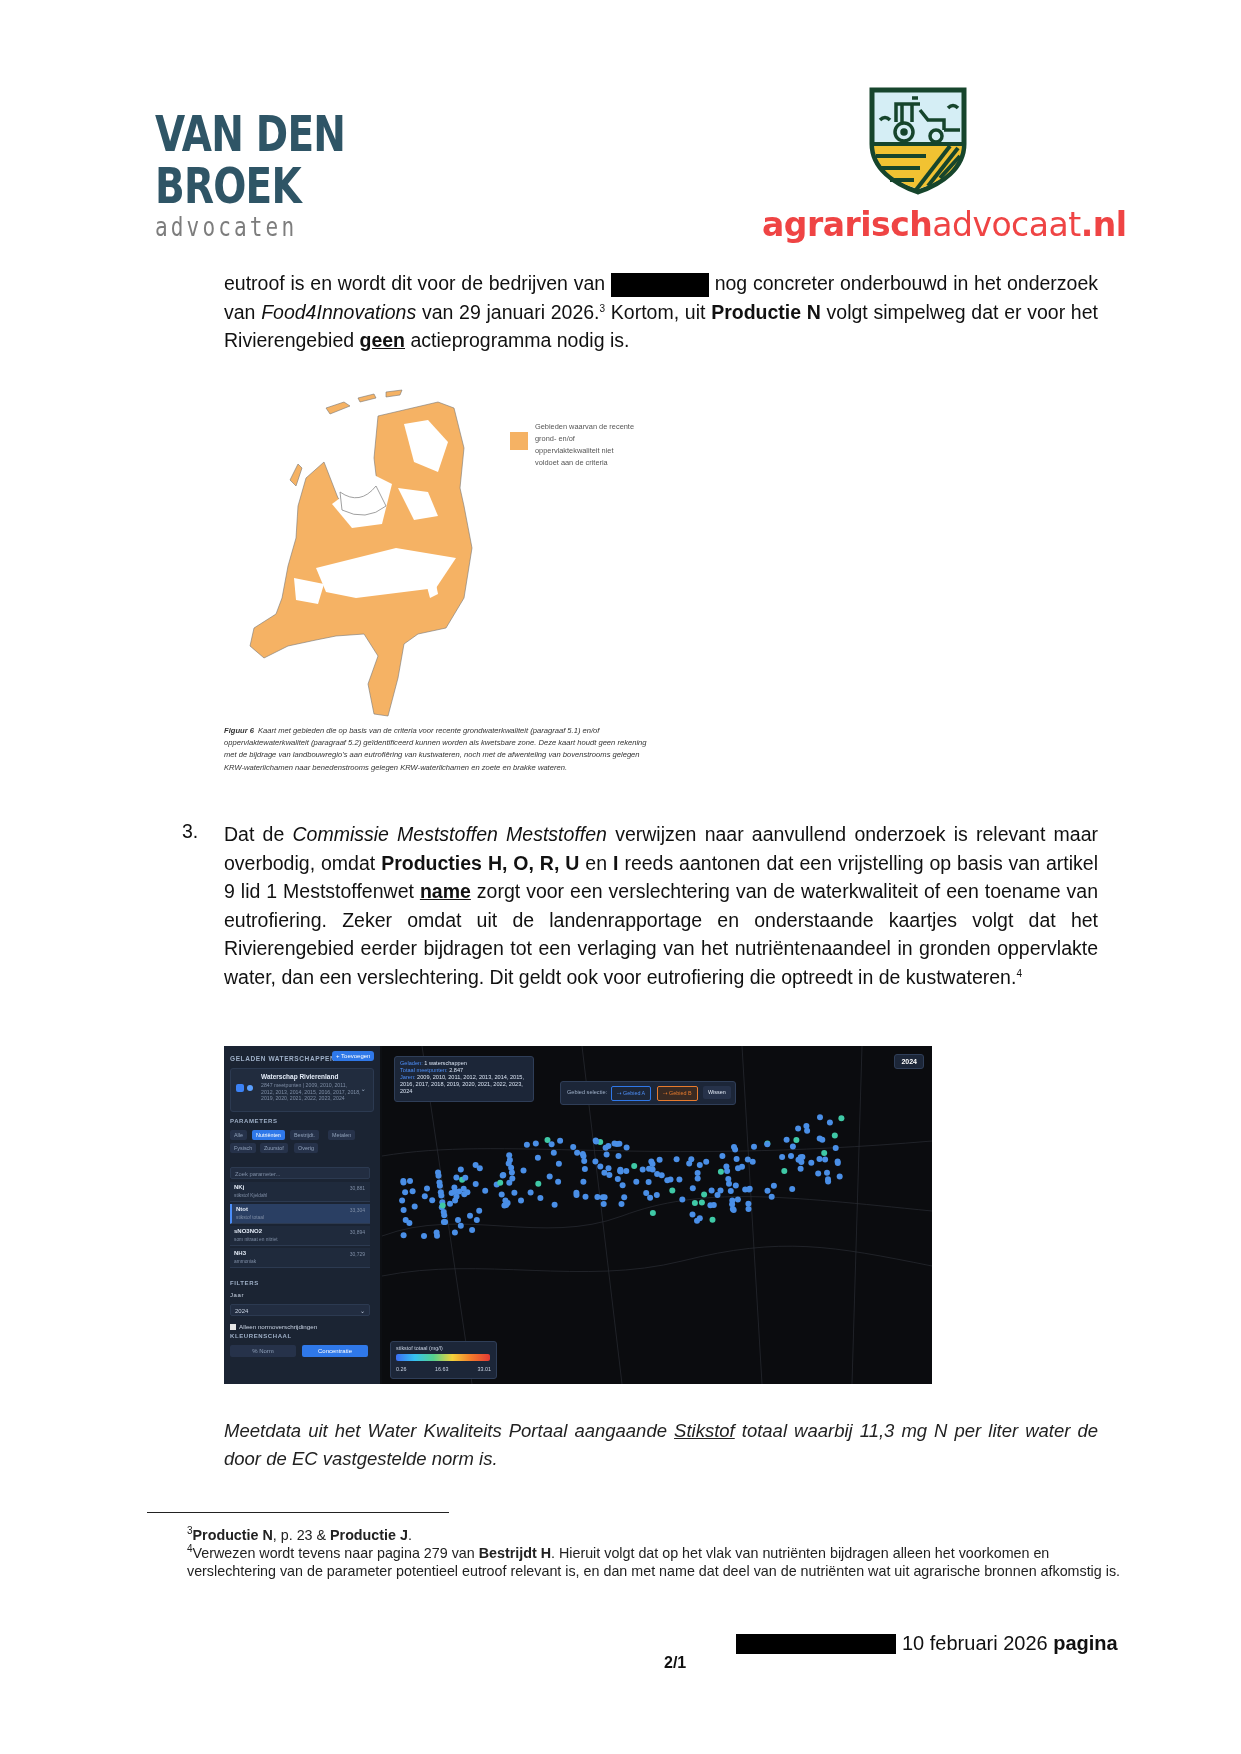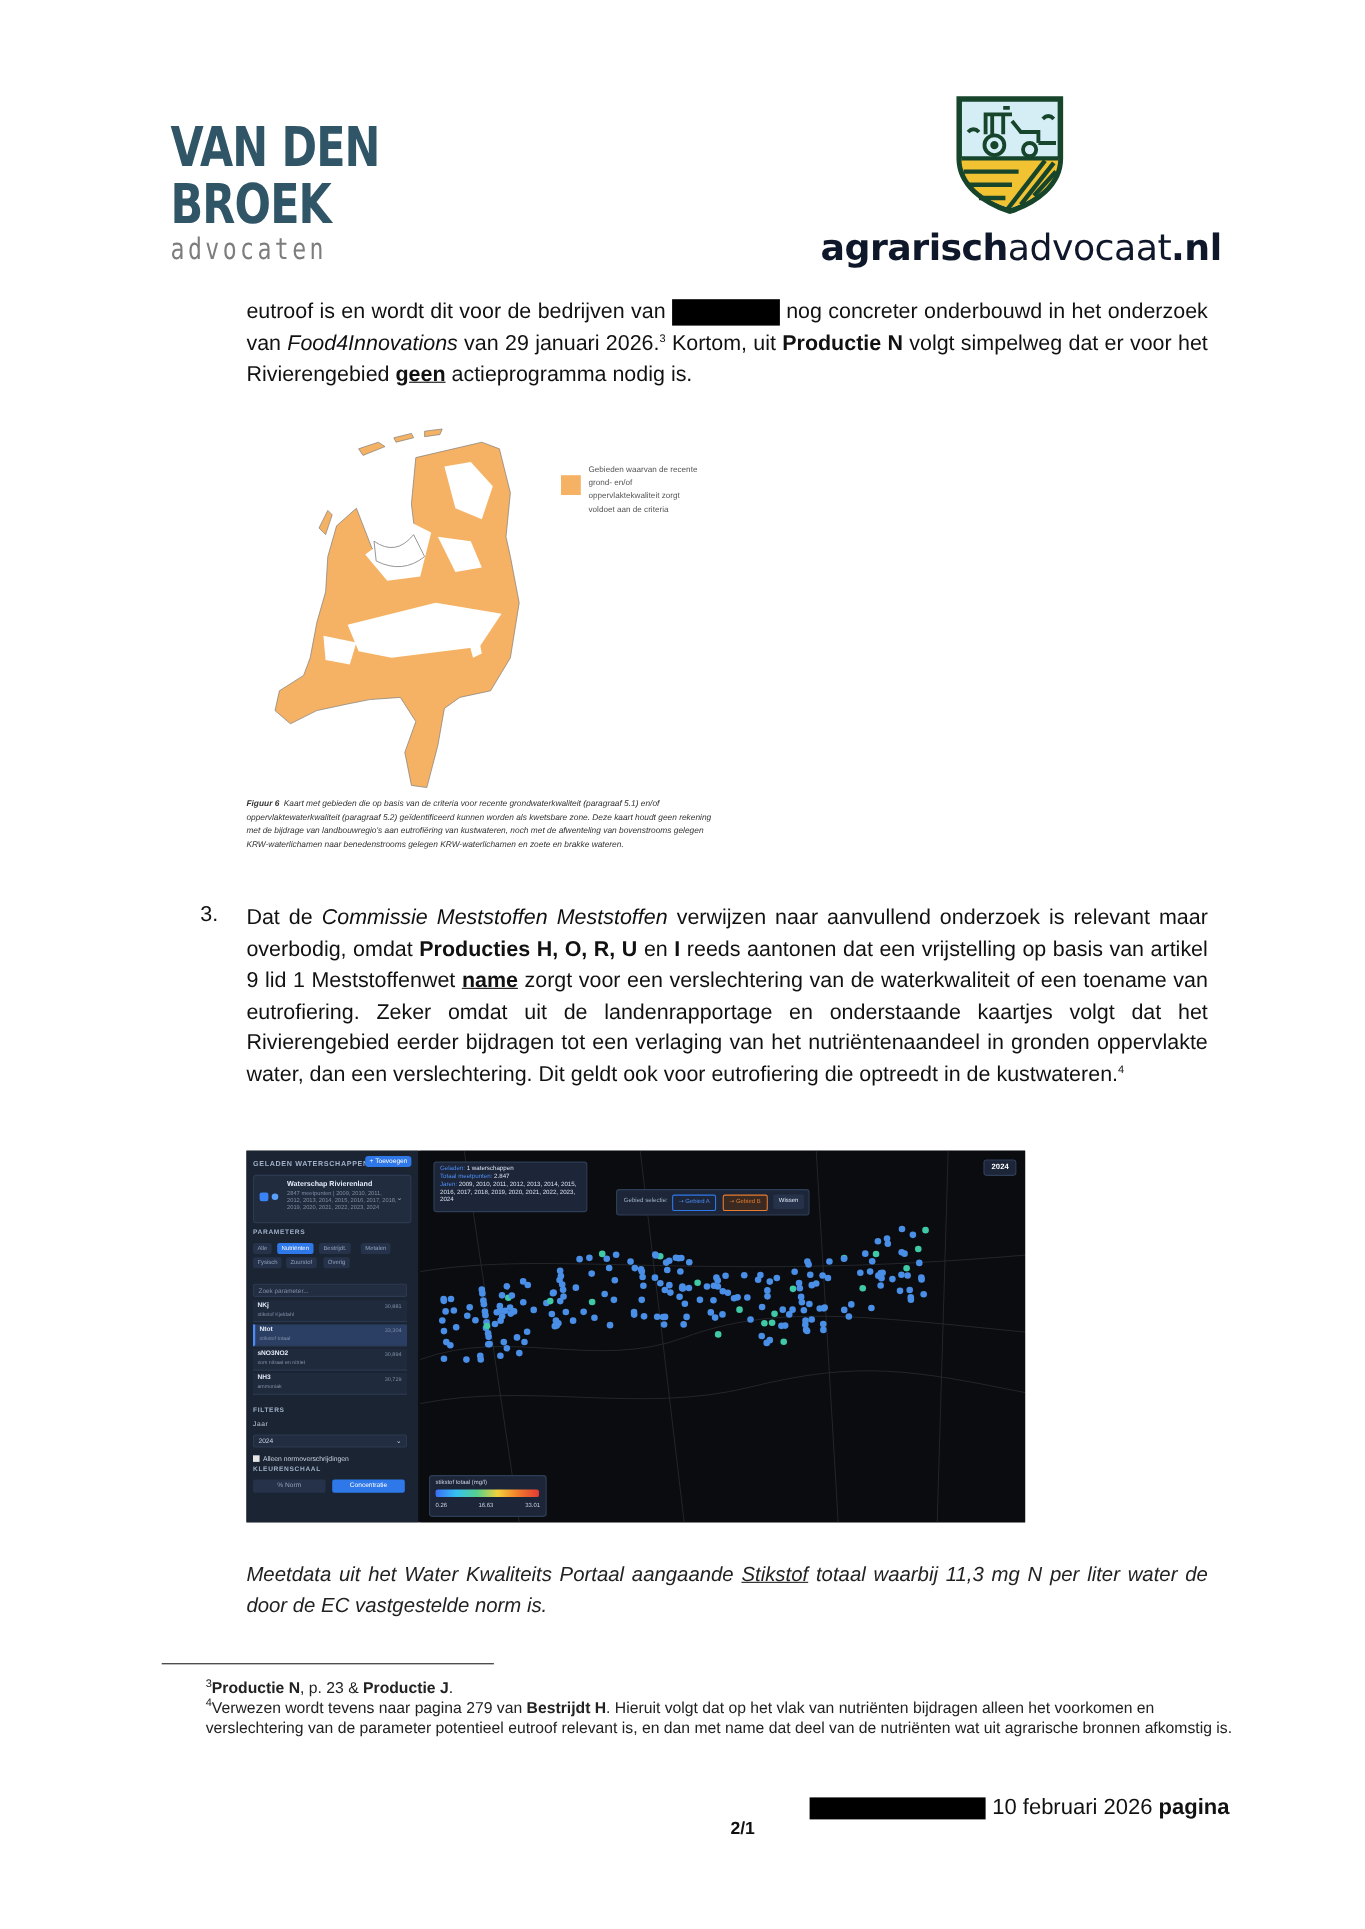--- a/index.html
+++ b/index.html
@@ -6,21 +6,21 @@
   body { width: 1241px; height: 1754px; position: relative; overflow: hidden;
          font-family: "Liberation Sans", "DejaVu Sans", sans-serif; color: #111; }
   .abs { position: absolute; }
 
   
   .vdb { left: 155px; top: 82px; width: 170px; margin-top: 26px; }
   .vdb .l1, .vdb .l2 { font-family: "DejaVu Sans", sans-serif; font-weight: bold; color: #2f5566;
          font-size: 50px; line-height: 52px; letter-spacing: -1px; transform: scaleX(0.78); transform-origin: left; white-space: nowrap; }
   .vdb .l3 { font-family: "DejaVu Sans Mono", monospace; color: #7d7d7d; font-size: 27px; letter-spacing: 4px; line-height: 30px; transform: scaleX(0.78); transform-origin: left; white-space: nowrap;}
   .agr-shield { left: 868px; top: 86px; width: 100px; height: 110px; }
-  .agr-text { left: 746px; top: 205px; font-family: "DejaVu Sans", sans-serif; font-size: 33px; color: #0f172a; letter-spacing: -0.5px; white-space: nowrap;}
+  .agr-text { left: 762px; top: 205px; font-family: "DejaVu Sans", sans-serif; font-size: 33px; color: #ef4444; letter-spacing: -0.5px; white-space: nowrap;}
   .agr-text b { font-weight: bold; }
 
   
   .para { left: 224px; width: 874px; font-family: "Liberation Sans", sans-serif; font-size: 19.5px; line-height: 28.6px; text-align: justify; color: #111; }
   .para i { font-style: italic; }
   .redact { display: inline-block; background: #000; vertical-align: middle; }
   sup { font-size: 10px; vertical-align: super; line-height: 0; }
   u { text-decoration: underline; }
 
   
@@ -141,21 +141,21 @@
     <path d="M88 180 l80 -20 l60 10 l-20 30 l-80 10 l-30 -6z"></path>
     <path d="M194 180 l10 -4 l6 30 l-8 4z"></path>
     <path d="M66 190 l30 6 l-6 20 l-22 -4z"></path>
   </g>
   <g fill="none" stroke="#888" stroke-width="0.8">
     <path d="M112 104 q20 14 36 -6 l10 20 q-20 16 -44 4 z"></path>
   </g>
 </svg>
 <div class="abs legend-box"></div>
 <div class="abs legend-swatch"></div>
-<div class="abs legend-text">Gebieden waarvan de recente grond- en/of oppervlaktekwaliteit zorgt voldoet aan de criteria</div>
+<div class="abs legend-text">Gebieden waarvan de recente grond- en/of oppervlaktekwaliteit niet voldoet aan de criteria</div>
 
 <div class="abs figcap">
   <b>Figuur 6</b><span>Kaart met gebieden die op basis van de criteria voor recente grondwaterkwaliteit (paragraaf 5.1) en/of oppervlaktewaterkwaliteit (paragraaf 5.2) geïdentificeerd kunnen worden als kwetsbare zone. Deze kaart houdt geen rekening met de bijdrage van landbouwregio's aan eutrofiëring van kustwateren, noch met de afwenteling van bovenstrooms gelegen KRW-waterlichamen naar benedenstrooms gelegen KRW-waterlichamen en zoete en brakke wateren.</span>
 </div>
 
 <div class="abs numlabel">3.</div>
 <div class="abs para" style="top:820px;">
   <span>Dat de</span>
   <i>Commissie Meststoffen Meststoffen</i>
   <span>verwijzen naar aanvullend onderzoek is relevant maar overbodig, omdat</span>

